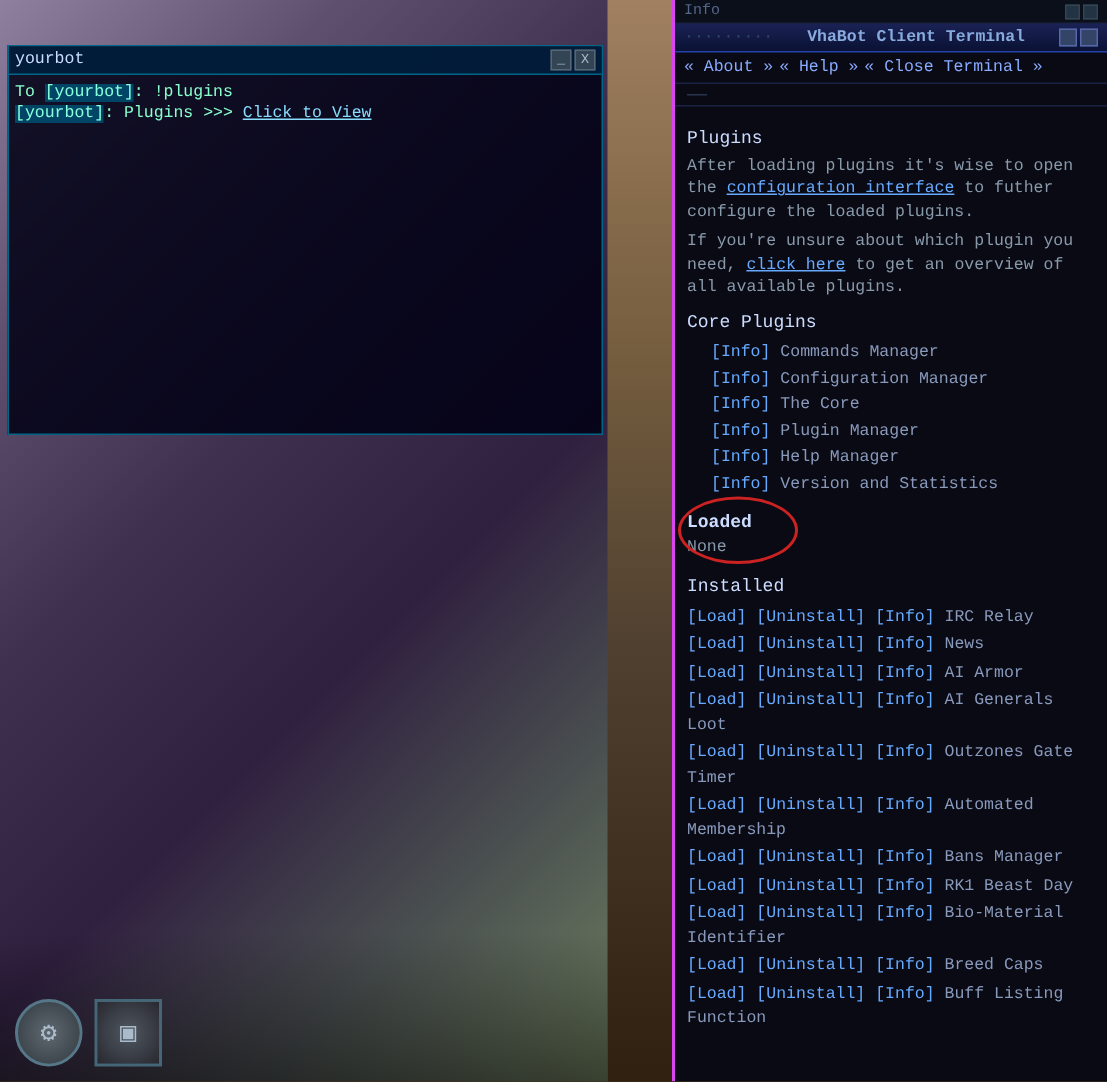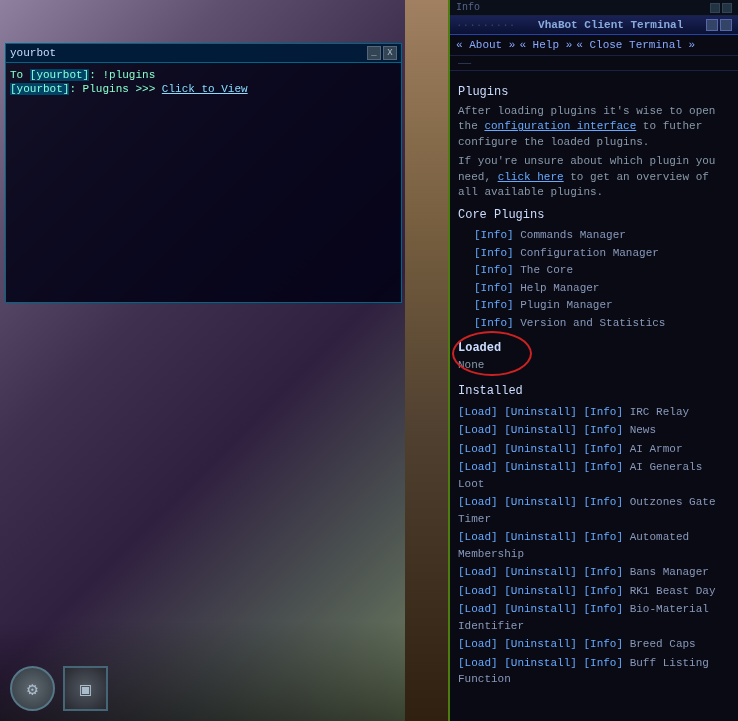--- a/index.html
+++ b/index.html
@@ -28,21 +28,21 @@
       top: 0; left: 0;
       width: 405px;
       height: 721px;
       background: linear-gradient(135deg, #9080a0 0%, #605070 20%, #403050 40%, #302040 60%, #4a5050 80%, #708060 100%);
       z-index: 1;
     }
 
     
     .chat-window {
       position: absolute;
-      top: 43px;
+      top: 30px;
       left: 5px;
       width: 397px;
       height: 260px;
       background: rgba(0, 0, 20, 0.85);
       border: 1px solid #006688;
       z-index: 10;
     }
 
     .chat-titlebar {
       display: flex;
@@ -101,21 +101,21 @@
     }
 
     
     .terminal-panel {
       position: absolute;
       top: 0;
       right: 0;
       width: 290px;
       height: 721px;
       background: #0a0a14;
-      border-left: 2px solid #4d7c0f;
+      border-left: 2px solid #d946ef;
       z-index: 10;
       display: flex;
       flex-direction: column;
     }
 
     .terminal-titlebar {
       background: linear-gradient(180deg, #1a2255 0%, #0a1133 100%);
       padding: 3px 6px;
       border-bottom: 1px solid #2244aa;
       display: flex;
@@ -411,25 +411,25 @@
       <div class="plugin-list-item">
         <span class="info-link">[Info]</span>
         <span> Configuration Manager</span>
       </div>
       <div class="plugin-list-item">
         <span class="info-link">[Info]</span>
         <span> The Core</span>
       </div>
       <div class="plugin-list-item">
         <span class="info-link">[Info]</span>
-        <span> Help Manager</span>
+        <span> Plugin Manager</span>
       </div>
       <div class="plugin-list-item">
         <span class="info-link">[Info]</span>
-        <span> Plugin Manager</span>
+        <span> Help Manager</span>
       </div>
       <div class="plugin-list-item">
         <span class="info-link">[Info]</span>
         <span> Version and Statistics</span>
       </div>
     </div>
 
     <div class="loaded-section">
       <div class="loaded-circle"></div>
       <div class="loaded-title">Loaded</div>

